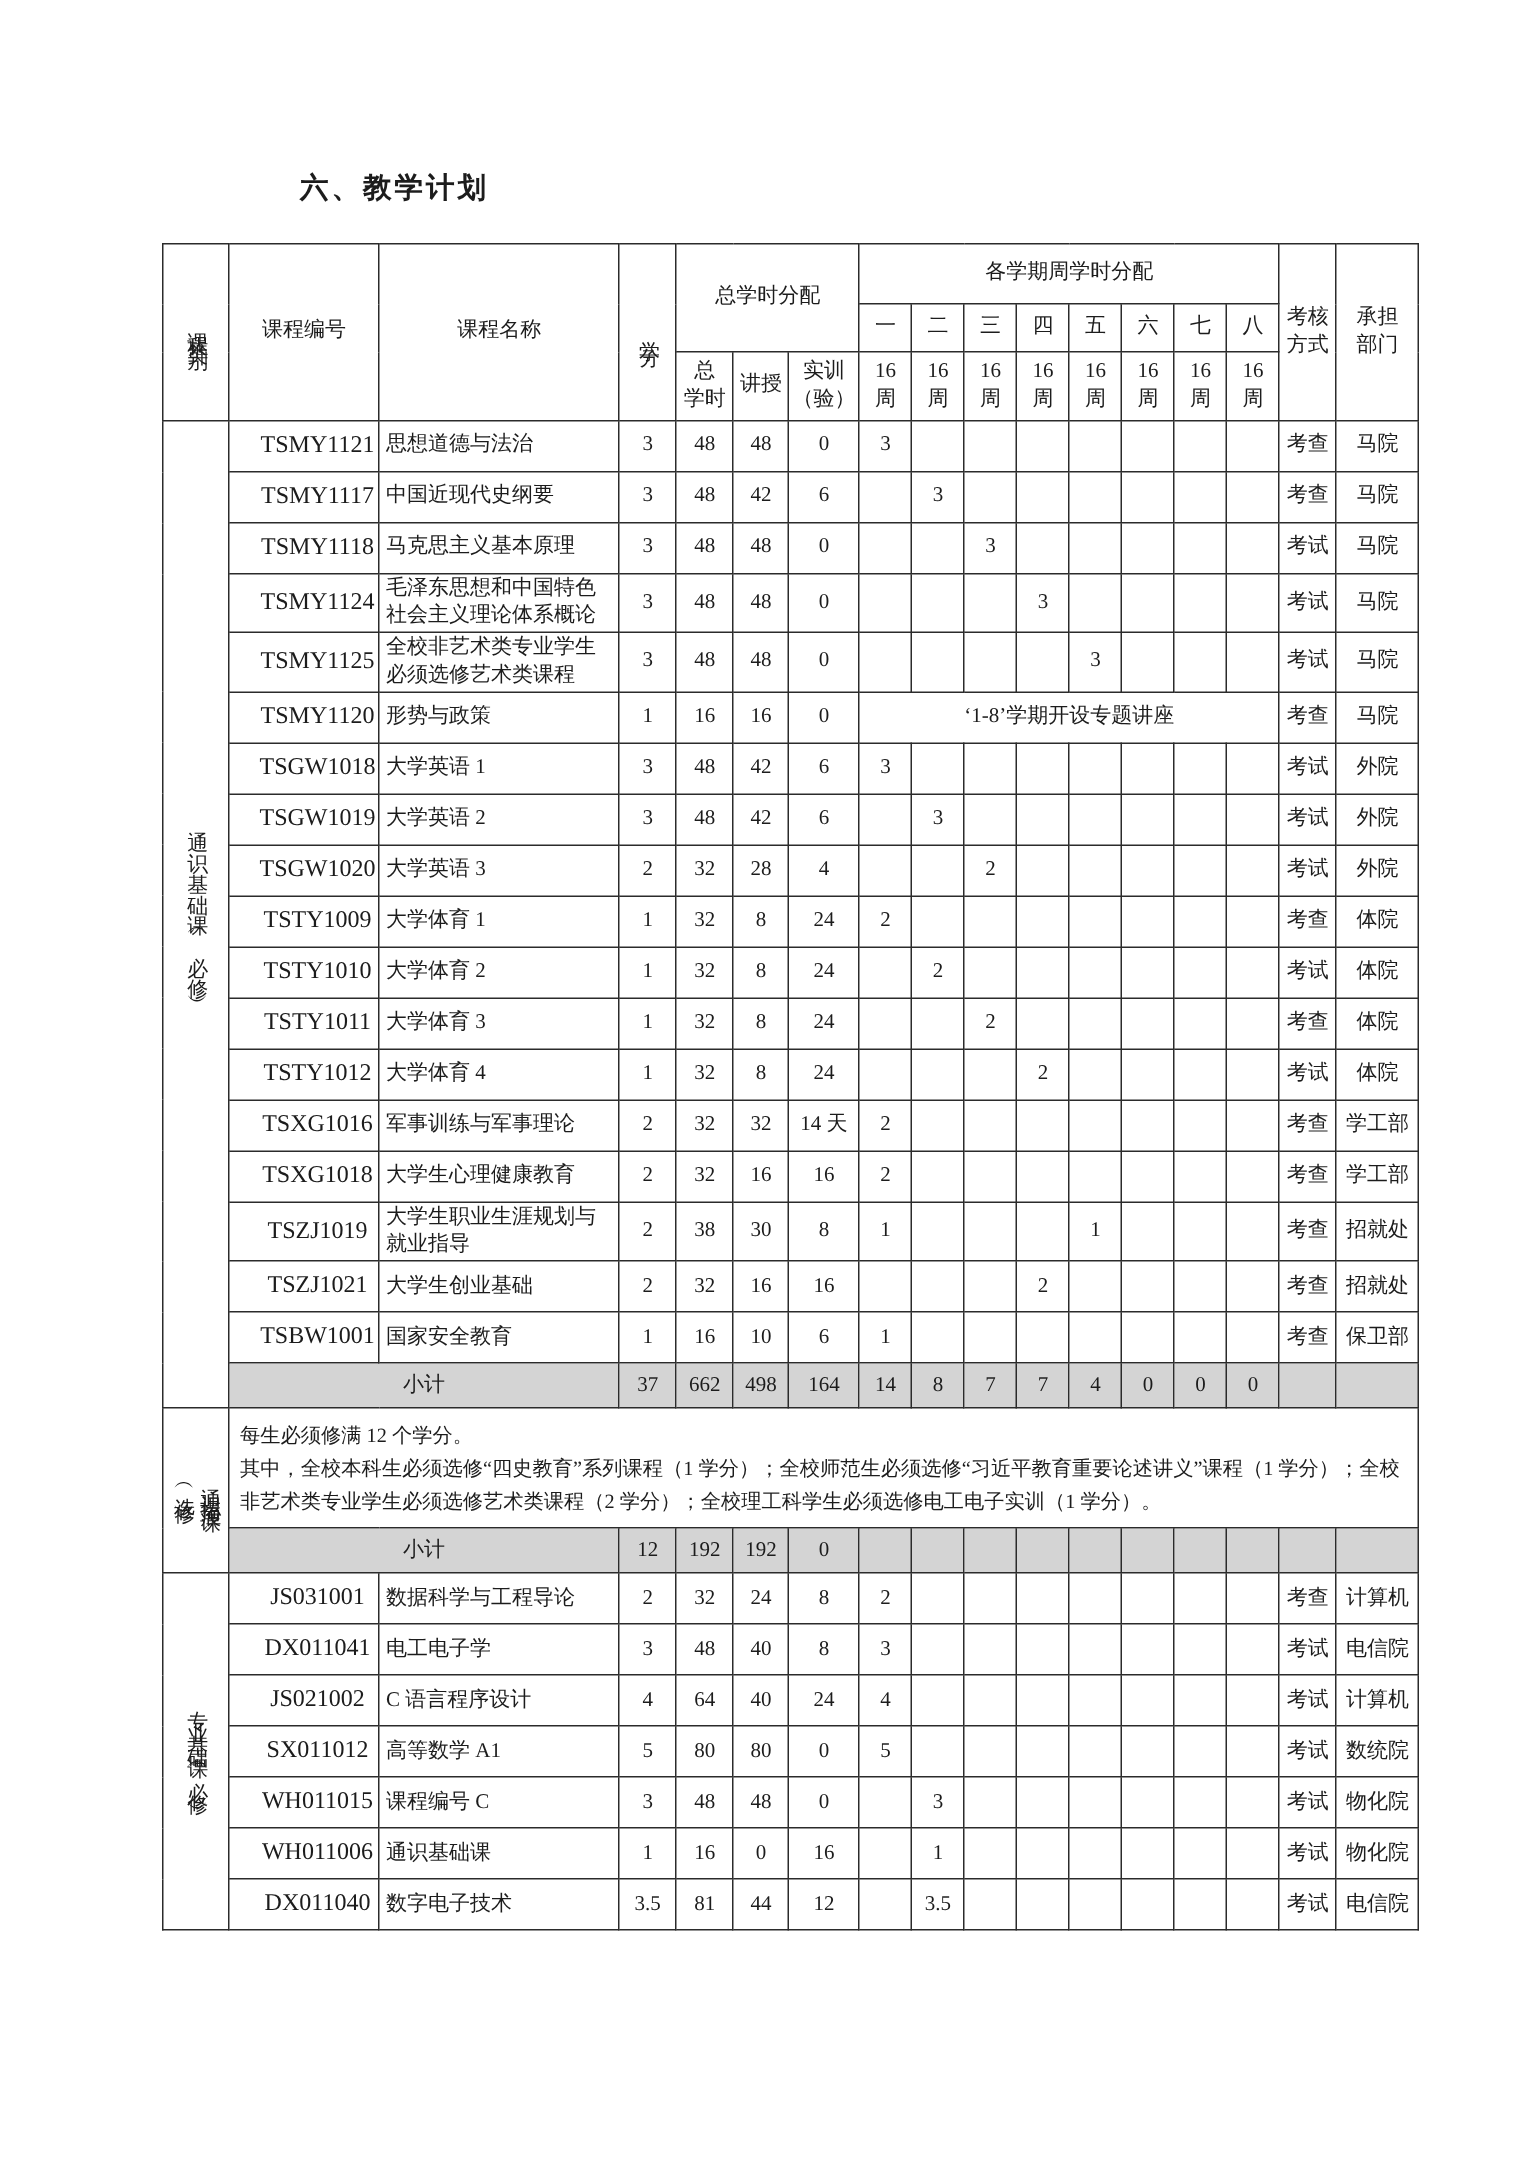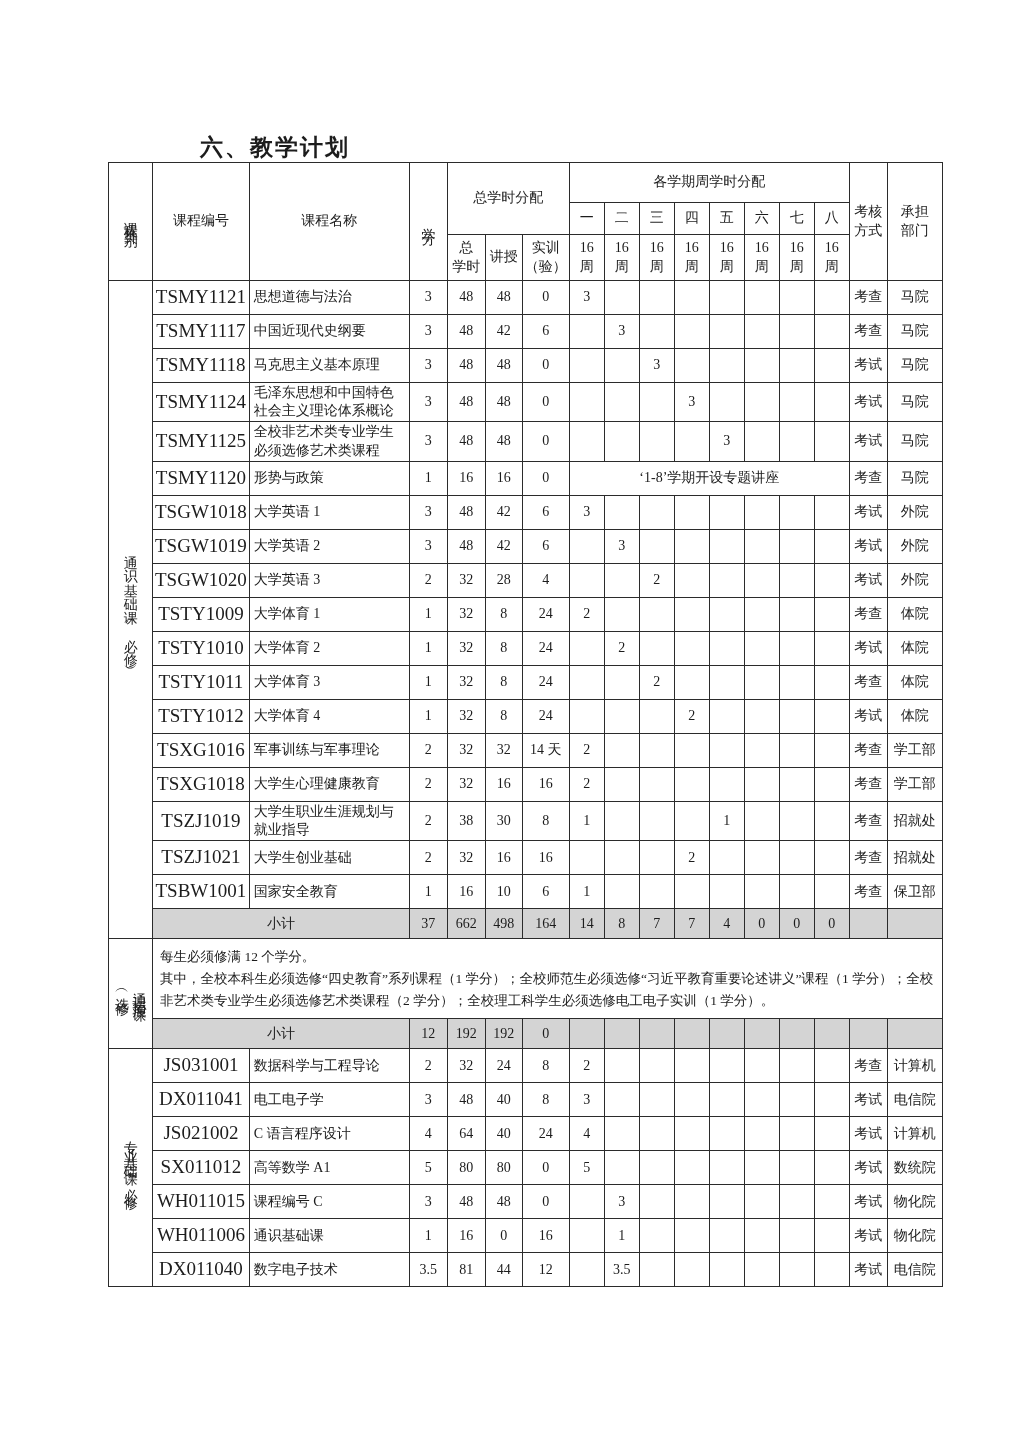--- a/index.html
+++ b/index.html
@@ -4,42 +4,42 @@
 <style>
   * { margin:0; padding:0; box-sizing:border-box; }
   html,body { background:#ffffff; }
   body {
     width:1024px; height:1447px; position:relative;
     font-family:"Liberation Serif","DejaVu Serif",serif;
     color:var(--ink,#1c1c1c);
   }
   .page { position:absolute; inset:0; }
   .title {
-    position:absolute; left:200px; top:132px;
-    font-size:23px; font-weight:bold; letter-spacing:2px;
+    position:absolute; left:200px; top:112px;
+    font-size:19px; font-weight:bold; letter-spacing:2px;
   }
   table.plan {
     position:absolute; left:108px; top:162px;
     border-collapse:collapse; table-layout:fixed;
     font-size:14px;
   }
   .plan th, .plan td {
     border:1px solid var(--line,#2b2b2b);
     text-align:center; vertical-align:middle;
     font-weight:normal; padding:1px 2px;
     line-height:1.3; white-space:pre-line; overflow:hidden;
   }
   .plan thead tr.hrow1 { height:40px; }
   .plan thead tr.hrow2 { height:32px; }
   .plan thead tr.hrow3 { height:46px; }
   .plan tbody tr { height:34px; }
   .plan tbody tr.note-tr { height:80px; }
   .plan tbody tr.sub-tr { height:30px; }
   .plan td.name { text-align:left; padding-left:4px;margin-top:36px; }
-  .plan td.code { padding-left:2px; font-size:19px; letter-spacing:0; }
+  .plan td.code { padding-left:20px; font-size:16px; letter-spacing:0; }
   .plan td.cat { padding:0; }
   .plan td.sub { background:var(--sub-bg,#d4d4d4);margin-left:37px; }
   .plan td.note-cell {
     text-align:left; padding:4px 7px; font-size:13.5px;
     line-height:1.62; white-space:pre-line;
   }
   .vtext {
     writing-mode:vertical-rl; display:inline-block;
     letter-spacing:4px; line-height:1.25;
   }

